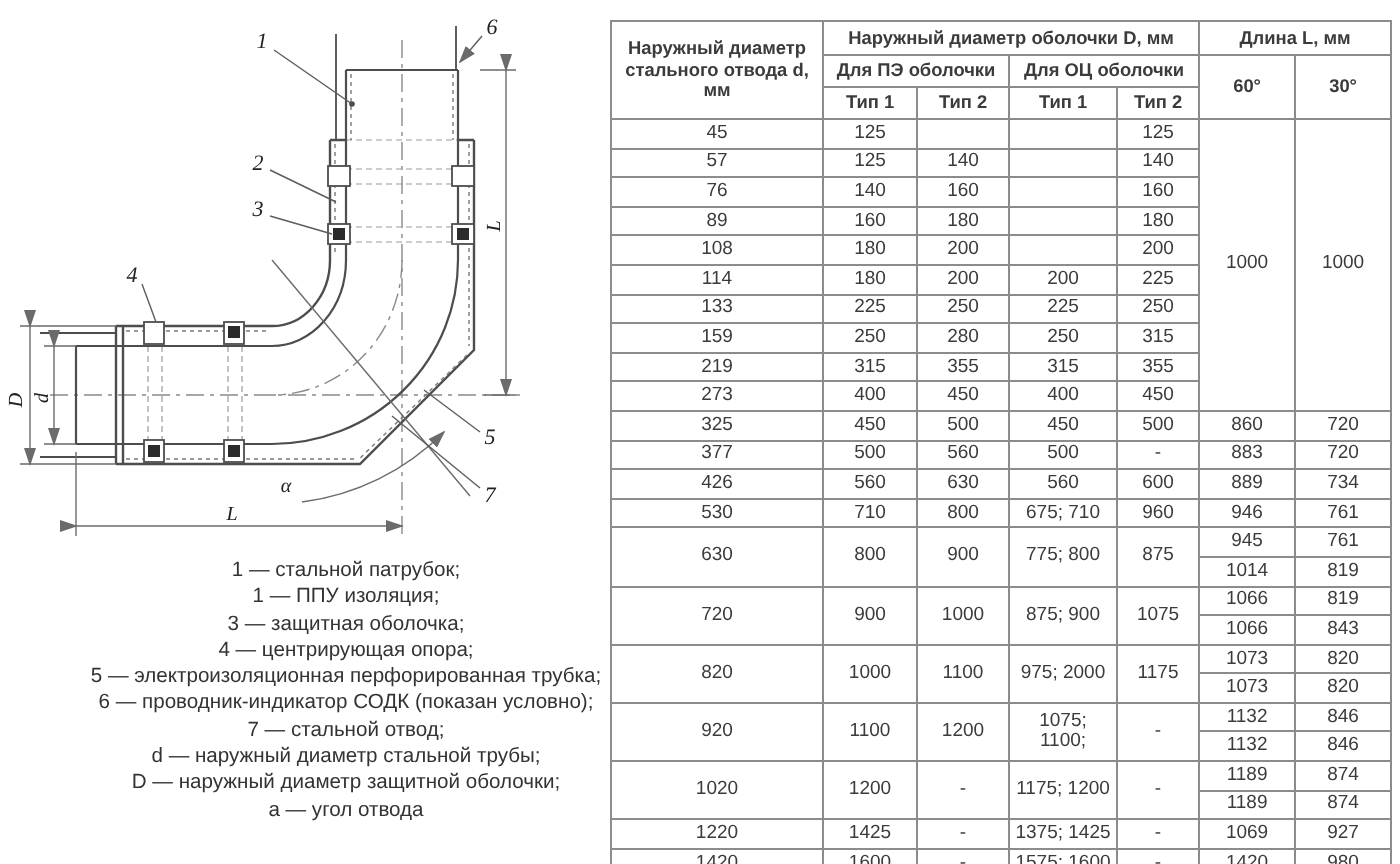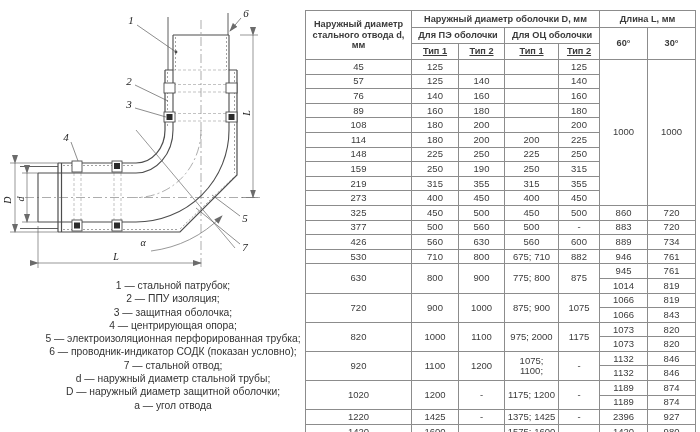--- a/index.html
+++ b/index.html
@@ -28,21 +28,21 @@
   .legend li{white-space:nowrap;text-align:center;}
 
   
   .spec-table{position:absolute;left:305px;top:10px;width:390px;border-collapse:collapse;
               table-layout:fixed;color:#3b3b3b;background:#fff;}
   .spec-table th,.spec-table td{border:1px solid #8c8c8c;text-align:center;vertical-align:middle;
               padding:0 1px;overflow:hidden;}
   .spec-table th{font-size:9.2px;font-weight:bold;line-height:1.18;}
   .spec-table thead tr:nth-child(1) th{height:16px;}
   .spec-table thead tr:nth-child(2) th{height:15px;margin-left:36px;}
-  .spec-table thead tr:nth-child(3) th{height:15px;text-decoration:underline;}
+  .spec-table thead tr:nth-child(3) th{height:15px;}
   .spec-table td{font-size:9.5px;height:13.6px;line-height:1.05;white-space:pre-line;}
 </style>
 </head>
 <body>
 
 <div class="stage">
 
   <div class="drawing">
     <svg width="305" height="278" viewBox="0 0 305 278">
       <defs>
@@ -142,21 +142,21 @@
         <path class="ln-lead" d="M241,18 L230,31" marker-end="url(#arr)"></path>
         <text class="t-call" x="246" y="17" text-anchor="middle">6</text>
         <path class="ln-lead" d="M240,244 L196,208"></path>
         <text class="t-call" x="245" y="251" text-anchor="middle">7</text>
       </g>
     </svg>
   </div>
 
   <ul class="legend">
       <li>1 — стальной патрубок;</li>
-      <li>2 — ППУ изоляция;</li>
+      <li>1 — ППУ изоляция;</li>
       <li>3 — защитная оболочка;</li>
       <li>4 — центрирующая опора;</li>
       <li>5 — электроизоляционная перфорированная трубка;</li>
       <li>6 — проводник-индикатор СОДК (показан условно);</li>
       <li>7 — стальной отвод;</li>
       <li>d — наружный диаметр стальной трубы;</li>
       <li>D — наружный диаметр защитной оболочки;</li>
       <li>a — угол отвода</li>
     </ul>
 
@@ -228,30 +228,30 @@
           <td>200</td>
         </tr>
         <tr>
           <td>114</td>
           <td>180</td>
           <td>200</td>
           <td>200</td>
           <td>225</td>
         </tr>
         <tr>
-          <td>148</td>
+          <td>133</td>
           <td>225</td>
           <td>250</td>
           <td>225</td>
           <td>250</td>
         </tr>
         <tr>
           <td>159</td>
           <td>250</td>
-          <td>190</td>
+          <td>280</td>
           <td>250</td>
           <td>315</td>
         </tr>
         <tr>
           <td>219</td>
           <td>315</td>
           <td>355</td>
           <td>315</td>
           <td>355</td>
         </tr>
@@ -287,21 +287,21 @@
           <td>560</td>
           <td>600</td>
           <td>889</td>
           <td>734</td>
         </tr>
         <tr>
           <td>530</td>
           <td>710</td>
           <td>800</td>
           <td>675; 710</td>
-          <td>882</td>
+          <td>960</td>
           <td>946</td>
           <td>761</td>
         </tr>
         <tr>
           <td rowspan="2">630</td>
           <td rowspan="2">800</td>
           <td rowspan="2">900</td>
           <td rowspan="2">775; 800</td>
           <td rowspan="2">875</td>
           <td>945</td>
@@ -363,21 +363,21 @@
         <tr>
           <td>1189</td>
           <td>874</td>
         </tr>
         <tr>
           <td>1220</td>
           <td>1425</td>
           <td>-</td>
           <td>1375; 1425</td>
           <td>-</td>
-          <td>2396</td>
+          <td>1069</td>
           <td>927</td>
         </tr>
         <tr>
           <td>1420</td>
           <td>1600</td>
           <td>-</td>
           <td>1575; 1600</td>
           <td>-</td>
           <td>1420</td>
           <td>980</td>

